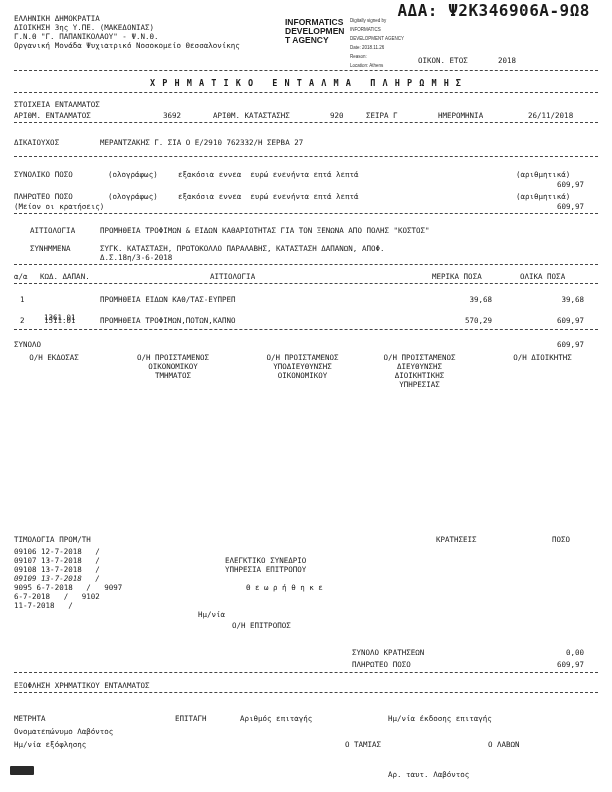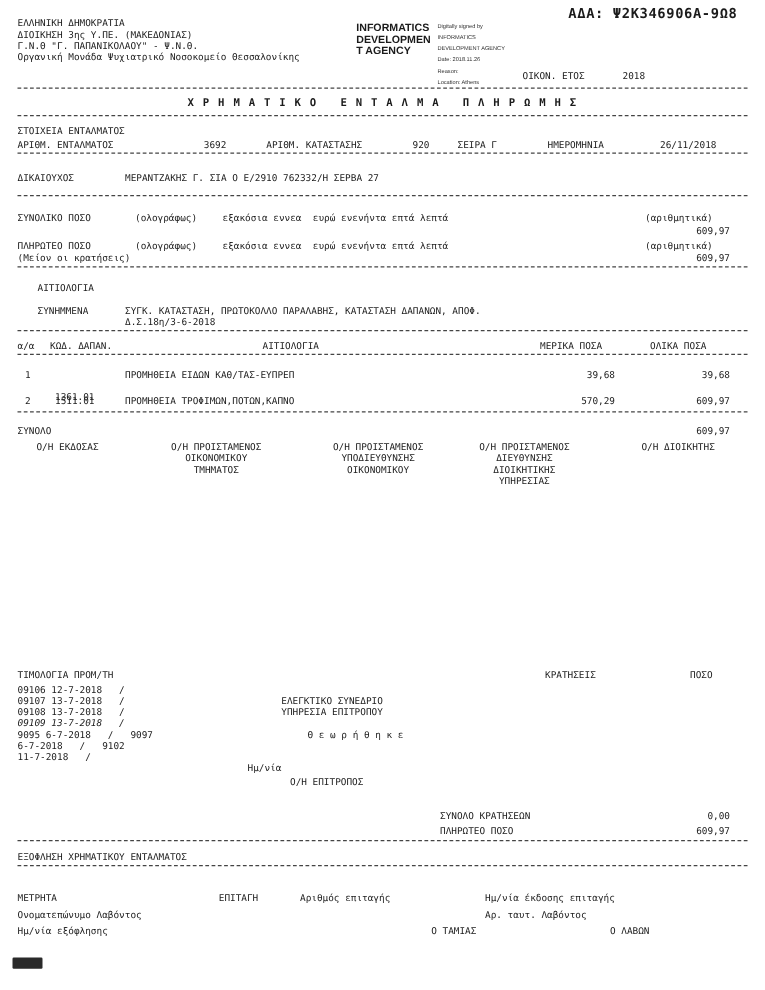--- a/index.html
+++ b/index.html
@@ -8,21 +8,21 @@
     width:612px;height:792px;
     background:#ffffff;
     font-family:"DejaVu Sans Mono","Liberation Mono",monospace;
     font-size:7.5px;
     color:#1b1b1b;
     overflow:hidden;
   }
   .t{position:absolute;white-space:pre;line-height:9px;}
   .r{text-align:right;}
   .sep{position:absolute;left:14px;right:14px;border-top:1px dashed #444;height:0;}
-  .ada{font-size:11px;font-weight:bold;letter-spacing:.5px;}
+  .ada{font-size:16px;font-weight:bold;letter-spacing:.5px;}
   .title{font-size:8.5px;font-weight:bold;letter-spacing:1px;}
   .stampbig{font-family:"Liberation Sans",sans-serif;font-weight:bold;font-size:8.5px;line-height:9px;}
   .stampsmall{font-family:"Liberation Sans",sans-serif;font-size:4.5px;line-height:5.5px;color:#333;}
   .col{position:absolute;text-align:center;}
   .col span{display:block;line-height:9px;}
   .mark{position:absolute;background:#2a2a2a;border-radius:1px;}
 </style>
 </head>
 <body>
 
@@ -83,20 +83,21 @@
   <div class="t" style="top:192px;left:14px;">ΠΛΗΡΩΤΕΟ ΠΟΣΟ</div>
   <div class="t" style="top:192px;left:108px;">(ολογράφως)</div>
   <div class="t" style="top:192px;left:178px;">εξακόσια εννεα  ευρώ ενενήντα επτά λεπτά</div>
   <div class="t" style="top:192px;left:516px;">(αριθμητικά)</div>
   <div class="t" style="top:202px;left:14px;">(Μείον οι κρατήσεις)</div>
   <div class="t r" style="top:202px;right:28px;width:60px;">609,97</div>
 
   <div class="sep" style="top:213px;"></div>
 
   <div class="t" style="top:226px;left:30px;">ΑΙΤΙΟΛΟΓΙΑ</div>
+  <div class="t" style="top:226px;left:100px;">ΠΡΟΜΗΘΕΙΑ ΤΡΟΦΙΜΩΝ &amp; ΕΙΔΩΝ ΚΑΘΑΡΙΟΤΗΤΑΣ ΓΙΑ ΤΟΝ ΞΕΝΩΝΑ ΑΠΟ ΠΟΛΗΣ "ΚΟΣΤΟΣ"</div>
 
   <div class="t" style="top:244px;left:30px;">ΣΥΝΗΜΜΕΝΑ</div>
   <div class="t" style="top:244px;left:100px;">ΣΥΓΚ. ΚΑΤΑΣΤΑΣΗ, ΠΡΩΤΟΚΟΛΛΟ ΠΑΡΑΛΑΒΗΣ, ΚΑΤΑΣΤΑΣΗ ΔΑΠΑΝΩΝ, ΑΠΟΦ.</div>
   <div class="t" style="top:253px;left:100px;">Δ.Σ.18η/3-6-2018</div>
 
   <div class="sep" style="top:264px;"></div>
 
   <div class="t" style="top:272px;left:14px;">α/α</div>
   <div class="t" style="top:272px;left:40px;">ΚΩΔ. ΔΑΠΑΝ.</div>
   <div class="t" style="top:272px;left:210px;">ΑΙΤΙΟΛΟΓΙΑ</div>
@@ -173,21 +174,21 @@
   <div class="t" style="top:681px;left:14px;">ΕΞΟΦΛΗΣΗ ΧΡΗΜΑΤΙΚΟΥ ΕΝΤΑΛΜΑΤΟΣ</div>
 
   <div class="sep" style="top:692px;"></div>
 
   <div class="t" style="top:714px;left:14px;">ΜΕΤΡΗΤΑ</div>
   <div class="t" style="top:714px;left:175px;">ΕΠΙΤΑΓΗ</div>
   <div class="t" style="top:714px;left:240px;">Αριθμός επιταγής</div>
   <div class="t" style="top:714px;left:388px;">Ημ/νία έκδοσης επιταγής</div>
 
   <div class="t" style="top:727px;left:14px;">Ονοματεπώνυμο Λαβόντος</div>
-  <div class="t" style="top:727px;left:388px;">Αρ. ταυτ. Λαβόντος</div>
+  <div class="t" style="top:770px;left:388px;">Αρ. ταυτ. Λαβόντος</div>
 
   <div class="t" style="top:740px;left:14px;">Ημ/νία εξόφλησης</div>
   <div class="t" style="top:740px;left:302px;padding-left:43px;">Ο ΤΑΜΙΑΣ</div>
   <div class="t" style="top:740px;left:488px;">Ο ΛΑΒΩΝ</div>
 
   <div class="mark" style="top:766px;left:10px;width:24px;height:9px;"></div>
 
 </div>
 
 </body></html>

